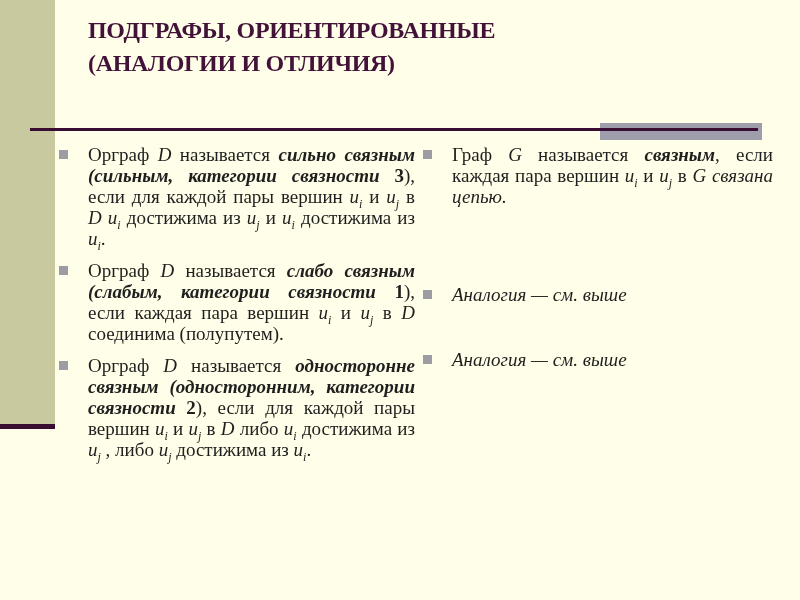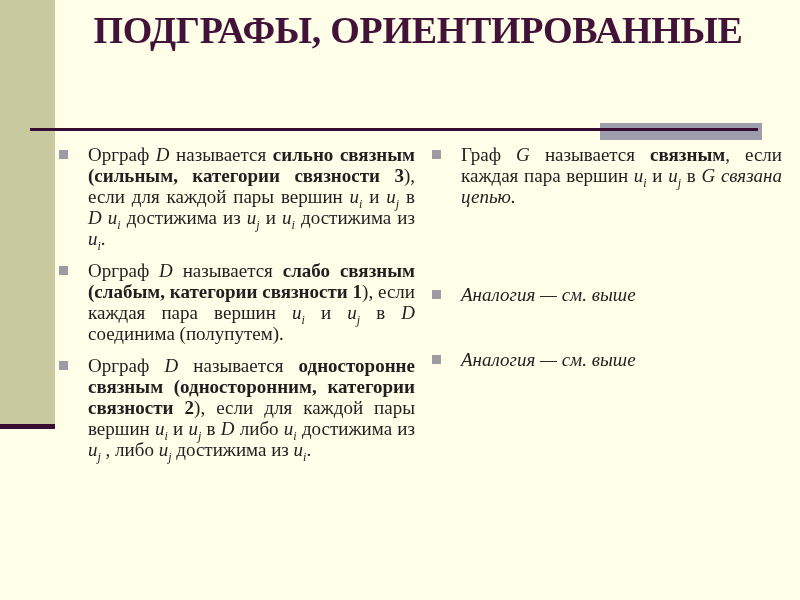--- a/index.html
+++ b/index.html
@@ -26,24 +26,23 @@
     width: 55px; height: 5px;
     background: var(--rule, #390d32);
   }
 
   .title {
     position: absolute;
     left: 88px; top: 14px;
     width: 660px;
     color: var(--title, #421239);
     font-weight: bold;
-    font-size: 38px;
+    font-size: 24px;
     line-height: 33px;
     letter-spacing: -0.3px;
-    text-align: center;
   }
   .title .tline { white-space: pre-wrap; }
 
   .rule-accent-box {
     position: absolute;
     left: 600px; top: 123px;
     width: 162px; height: 17px;
     background: var(--accentBox, #9d9dac);
     z-index: 1;
   }
@@ -56,58 +55,59 @@
   }
 
   .col {
     position: absolute;
     top: 144px;
     color: var(--text, #201e1e);
     font-size: 19px;
     line-height: 21px;
   }
   .col-left  { left: 57px;  width: 358px; }
-  .col-right { left: 430px; width: 352px; }
+  .col-right { left: 421px; width: 352px; }
 
   .bullet-item {
     position: relative;
     padding-left: 31px;
     text-align: justify;
     margin-bottom: 11px;
   }
   .col-right .bullet-item:nth-of-type(2) { margin-top: 77px; }
   .col-right .bullet-item:nth-of-type(3) { margin-top: 44px; }
 
   .bullet-square {
     position: absolute;
     left: 2px; top: 6px;
     width: 9px; height: 9px;
     background: var(--bullet, #9c9ca2);
   }
 
   .it { font-style: italic; }
   .bd { font-weight: bold; }
-  .bi { font-weight: bold; }
+  .bi { font-weight: bold; font-style: italic; }
   .sb {
     font-size: 12px;
     font-style: italic;
     position: relative;
     top: 5px;
     line-height: 0;
   }
 </style>
 </head>
 <body style="background: rgb(255, 254, 232);">
 
 <div class="slide" style="--bg: #fffee8; --sidebar: #c9c9a0; --title: #421239; --rule: #390d32; --text: #201e1e; --bullet: #9c9ca2; --accentBox: #9d9dac;">
   <div class="sidebar"></div>
   <div class="sidebar-endline"></div>
 
   <div class="title">
     <div class="tline">ПОДГРАФЫ, ОРИЕНТИРОВАННЫЕ</div>
+    <div class="tline">(АНАЛОГИИ И ОТЛИЧИЯ)</div>
   </div>
 
   <div class="rule-accent-box"></div>
   <div class="rule-line"></div>
 
   <div class="col col-left">
       <div class="bullet-item"><span class="bullet-square"></span><span class="bullet-text"><span>Орграф </span><span class="it">D</span><span> называется </span><span class="bi">сильно связным (сильным, категории связности </span><span class="bd">3</span><span>), если для каждой пары вершин </span><span class="it">u</span><span class="sb">i</span><span> и </span><span class="it">u</span><span class="sb">j</span><span> в </span><span class="it">D</span><span> </span><span class="it">u</span><span class="sb">i</span><span> достижима из </span><span class="it">u</span><span class="sb">j</span><span> и </span><span class="it">u</span><span class="sb">i</span><span> достижима из </span><span class="it">u</span><span class="sb">i</span><span>.</span></span></div>
       <div class="bullet-item"><span class="bullet-square"></span><span class="bullet-text"><span>Орграф </span><span class="it">D</span><span> называется </span><span class="bi">слабо связным (слабым, категории связности </span><span class="bd">1</span><span>), если каждая пара вершин </span><span class="it">u</span><span class="sb">i</span><span> и </span><span class="it">u</span><span class="sb">j</span><span> в </span><span class="it">D</span><span> соединима (полупутем).</span></span></div>
       <div class="bullet-item"><span class="bullet-square"></span><span class="bullet-text"><span>Орграф </span><span class="it">D</span><span> называется </span><span class="bi">односторонне связным (односторонним, категории связности </span><span class="bd">2</span><span>), если для каждой пары вершин </span><span class="it">u</span><span class="sb">i</span><span> и </span><span class="it">u</span><span class="sb">j</span><span> в </span><span class="it">D</span><span> либо </span><span class="it">u</span><span class="sb">i</span><span> достижима из </span><span class="it">u</span><span class="sb">j</span><span> , либо </span><span class="it">u</span><span class="sb">j</span><span> достижима из </span><span class="it">u</span><span class="sb">i</span><span>.</span></span></div>
     </div>

